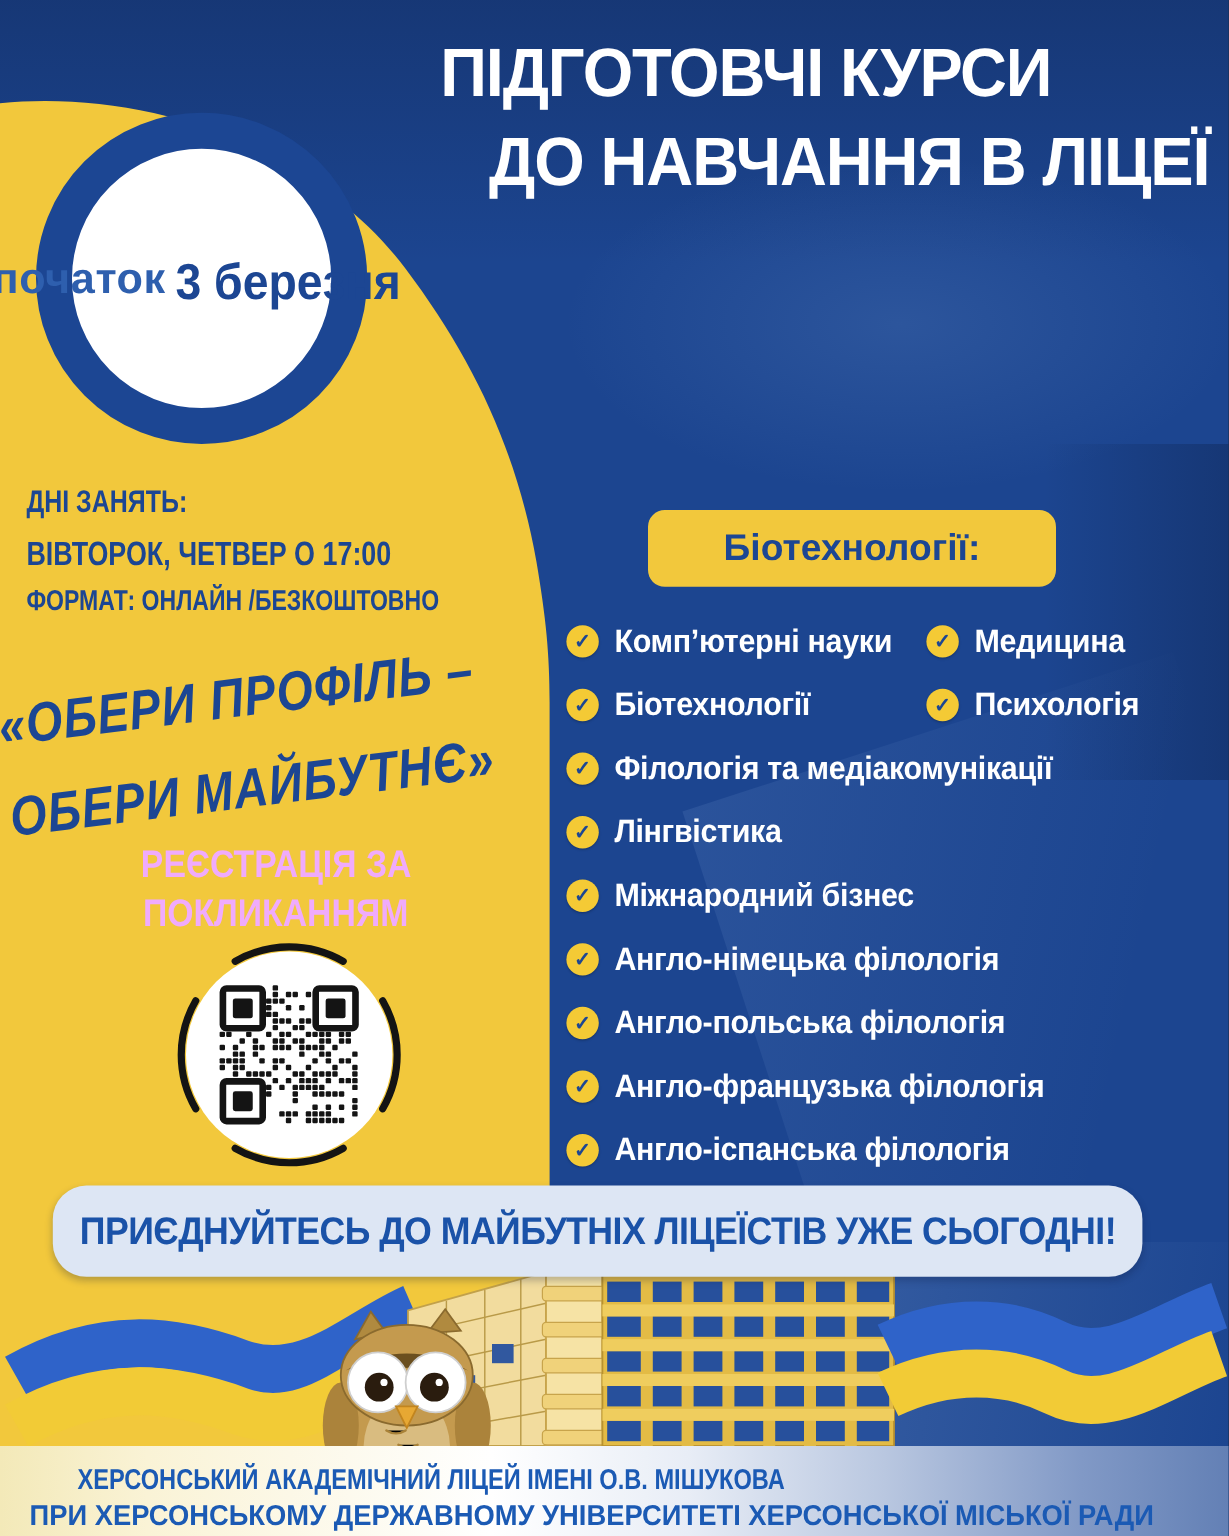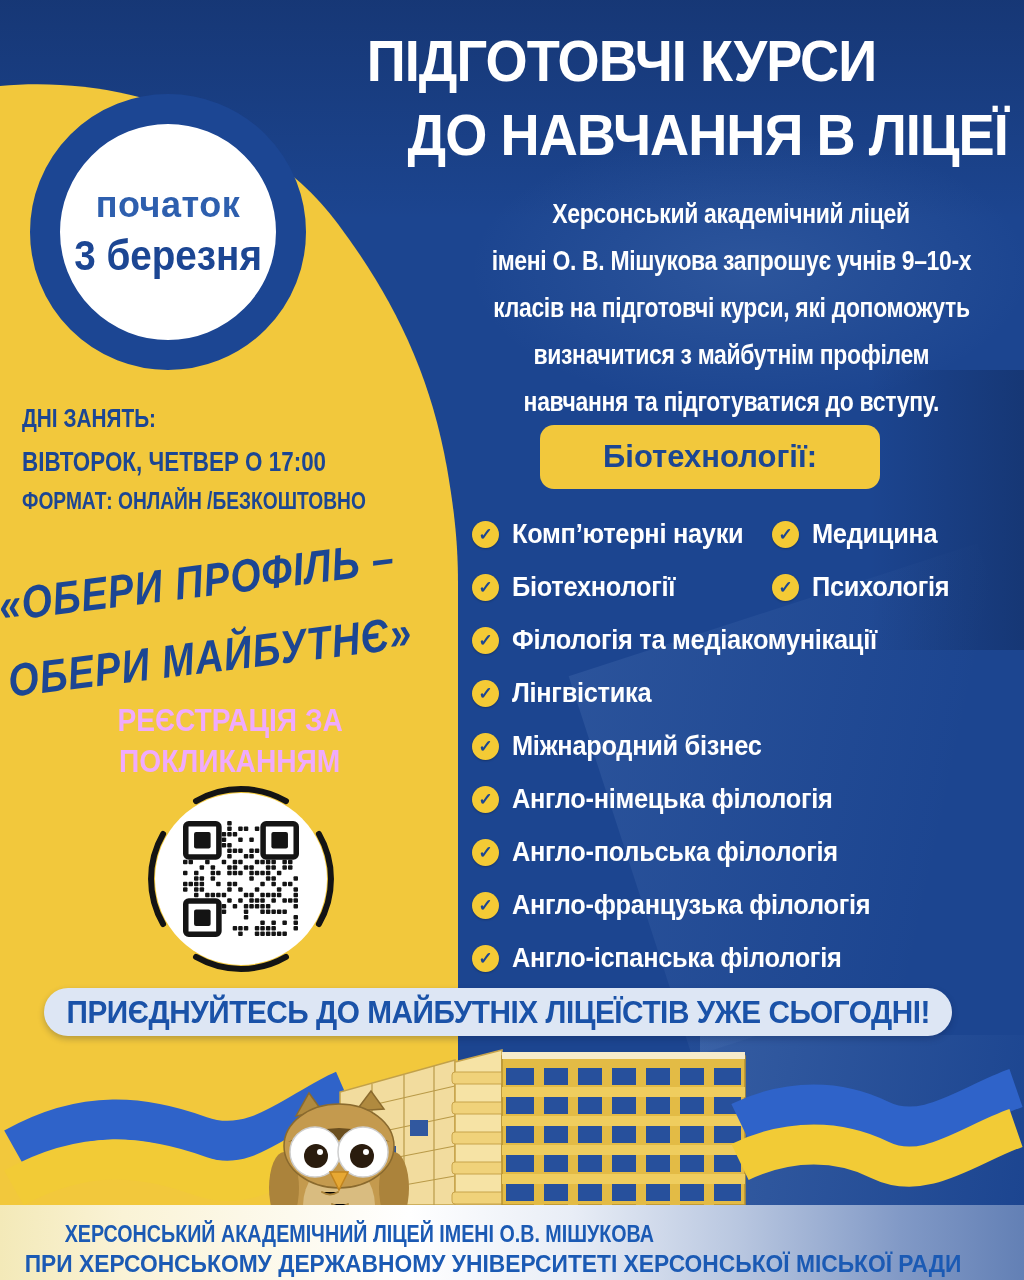--- a/index.html
+++ b/index.html
@@ -17,21 +17,21 @@
   .tex-right{left:870px;top:370px;width:154px;height:280px;
     background:linear-gradient(90deg,rgba(5,15,40,0),rgba(5,15,40,.26));}
   .tex-br{left:700px;top:1035px;width:324px;height:175px;
     background:linear-gradient(100deg,rgba(140,175,225,.22),rgba(140,175,225,0));}
 
   
   .blob{left:0;top:0;width:1024px;height:1280px;z-index:1;}
 
   
   .badge{left:30px;top:94px;width:216px;height:216px;border:30px solid #1c4693;
-    border-radius:50%;background:#fff;z-index:3;display:flex;flex-direction:column;
+    border-radius:50%;background:#fff;z-index:3;display:flex;flex-direction:row;
     align-items:center;justify-content:center;}
   .badge-label{font-size:36px;font-weight:600;color:#2e5fae;letter-spacing:.5px;}
   .badge-date{font-size:42px;font-weight:800;color:#1c4693;margin-top:6px;
     display:inline-block;transform:scaleX(.92);white-space:nowrap;}
 
   
   .title-line{z-index:2;color:#fff;font-weight:800;font-size:57px;white-space:nowrap;
     transform:scaleX(.95);transform-origin:right;letter-spacing:-1px;}
   .title1{right:148px;top:28px;}
   .title2{right:16px;top:102px;}
@@ -73,21 +73,21 @@
   .row{display:flex;align-items:center;height:53px;}
   .cell{display:flex;align-items:center;}
   .cell.left{width:300px;}
   .check{width:27px;height:27px;border-radius:50%;background:#f4ca35;color:#1c4693;
     display:flex;align-items:center;justify-content:center;font-size:17px;font-weight:800;
     margin-right:13px;flex:0 0 27px;box-shadow:0 1px 2px rgba(0,0,0,.25);}
   .item{color:#fff;font-weight:700;font-size:27px;letter-spacing:-.3px;white-space:nowrap;
     display:inline-block;transform:scaleX(.94);transform-origin:left;}
 
   
-  .banner{left:44px;top:988px;width:908px;height:48px;background:#dde6f4;border-radius:28px;
+  .banner{left:44px;top:988px;width:908px;height:76px;background:#dde6f4;border-radius:28px;
     z-index:3;display:flex;align-items:center;justify-content:center;
     box-shadow:0 3px 6px rgba(10,25,60,.25);}
   .banner span{font-size:32px;font-weight:800;color:#1a52a8;white-space:nowrap;
     display:inline-block;transform:scaleX(.93);letter-spacing:-.5px;}
 
   
   .illu{left:0;top:1048px;width:1024px;height:157px;z-index:2;}
 
   
   .footer{left:0;top:1205px;width:1024px;height:88px;z-index:4;
@@ -116,27 +116,20 @@
   </svg>
 
   <div class="abs title-line title1">ПІДГОТОВЧІ КУРСИ</div>
   <div class="abs title-line title2">ДО НАВЧАННЯ В ЛІЦЕЇ</div>
 
   <div class="abs badge">
     <span class="badge-label">початок</span>
     <span class="badge-date">3 березня</span>
   </div>
 
-  <div class="abs intro">
-    <div>Херсонський академічний ліцей</div>
-    <div>імені О. В. Мішукова запрошує учнів 9–10-х</div>
-    <div>класів на підготовчі курси, які допоможуть</div>
-    <div>визначитися з майбутнім профілем</div>
-    <div>навчання та підготуватися до вступу.</div>
-  </div>
 
   <div class="abs sched">
     <div class="l1"><span>ДНІ ЗАНЯТЬ:</span></div>
     <div class="l2"><span>ВІВТОРОК, ЧЕТВЕР О 17:00</span></div>
     <div class="l3"><span>ФОРМАТ: ОНЛАЙН /БЕЗКОШТОВНО</span></div>
   </div>
 
   <div class="abs quote">
     <div><span>«ОБЕРИ ПРОФІЛЬ –</span></div>
     <div><span>ОБЕРИ МАЙБУТНЄ»</span></div>

